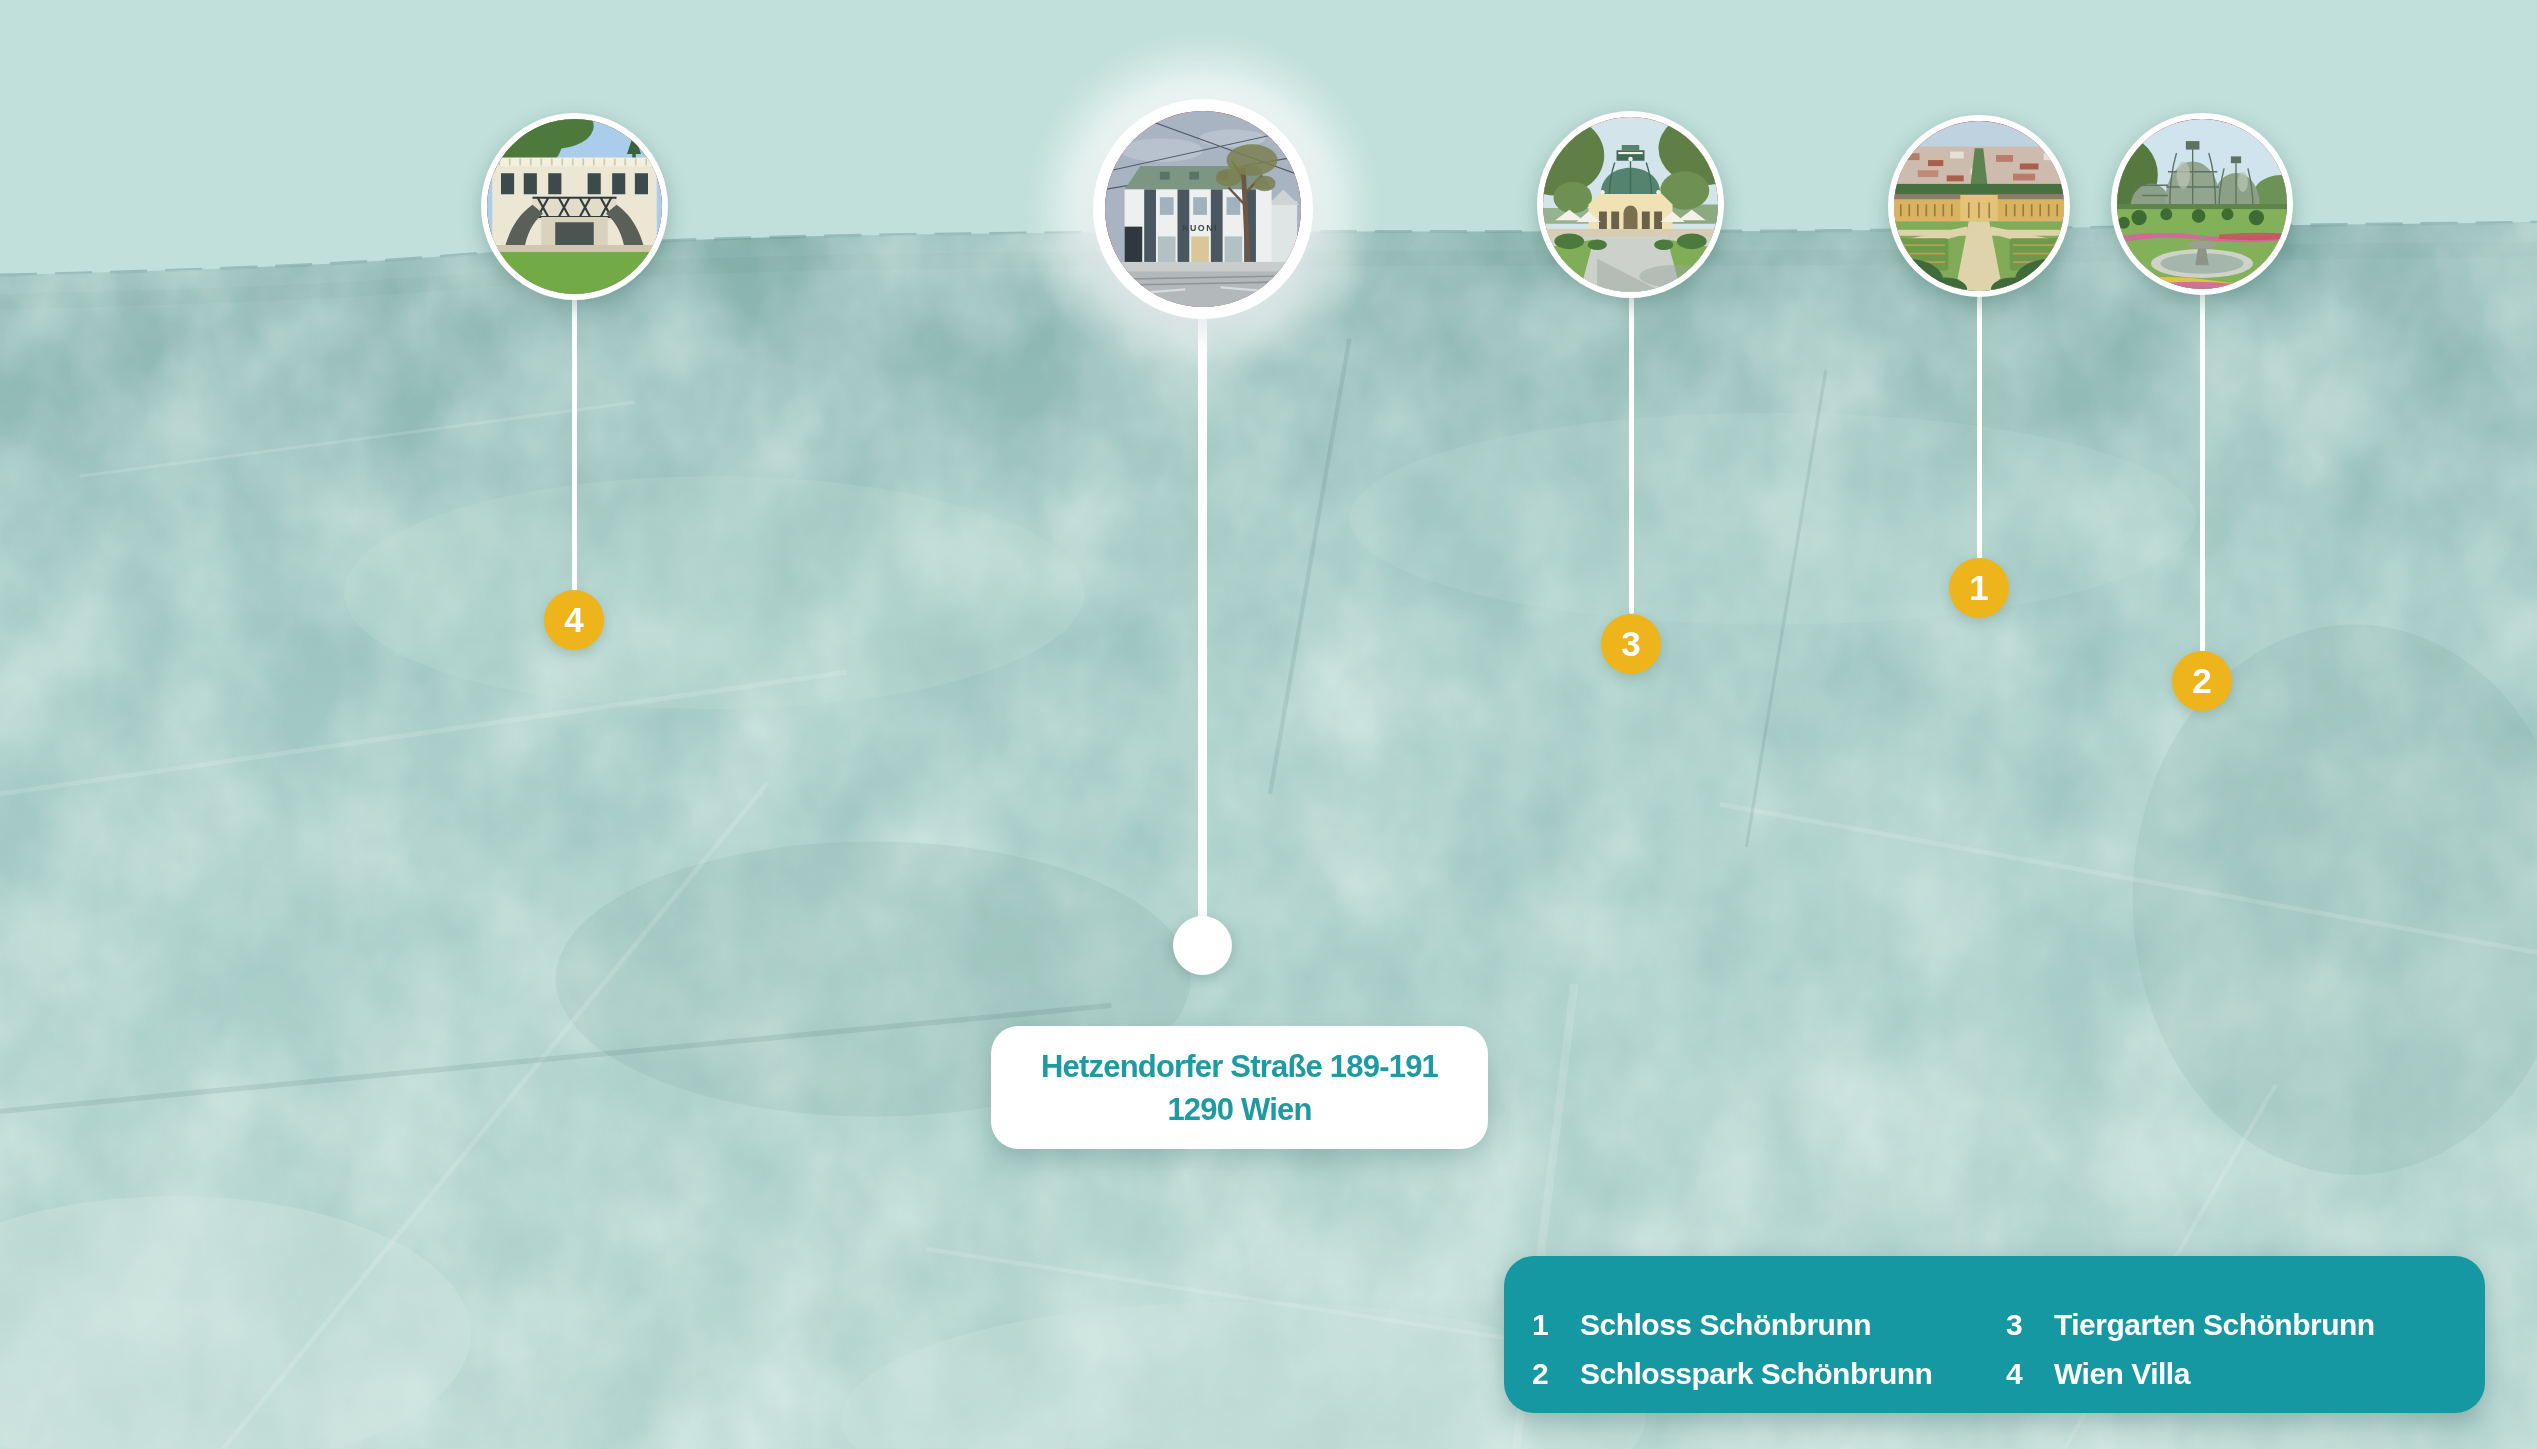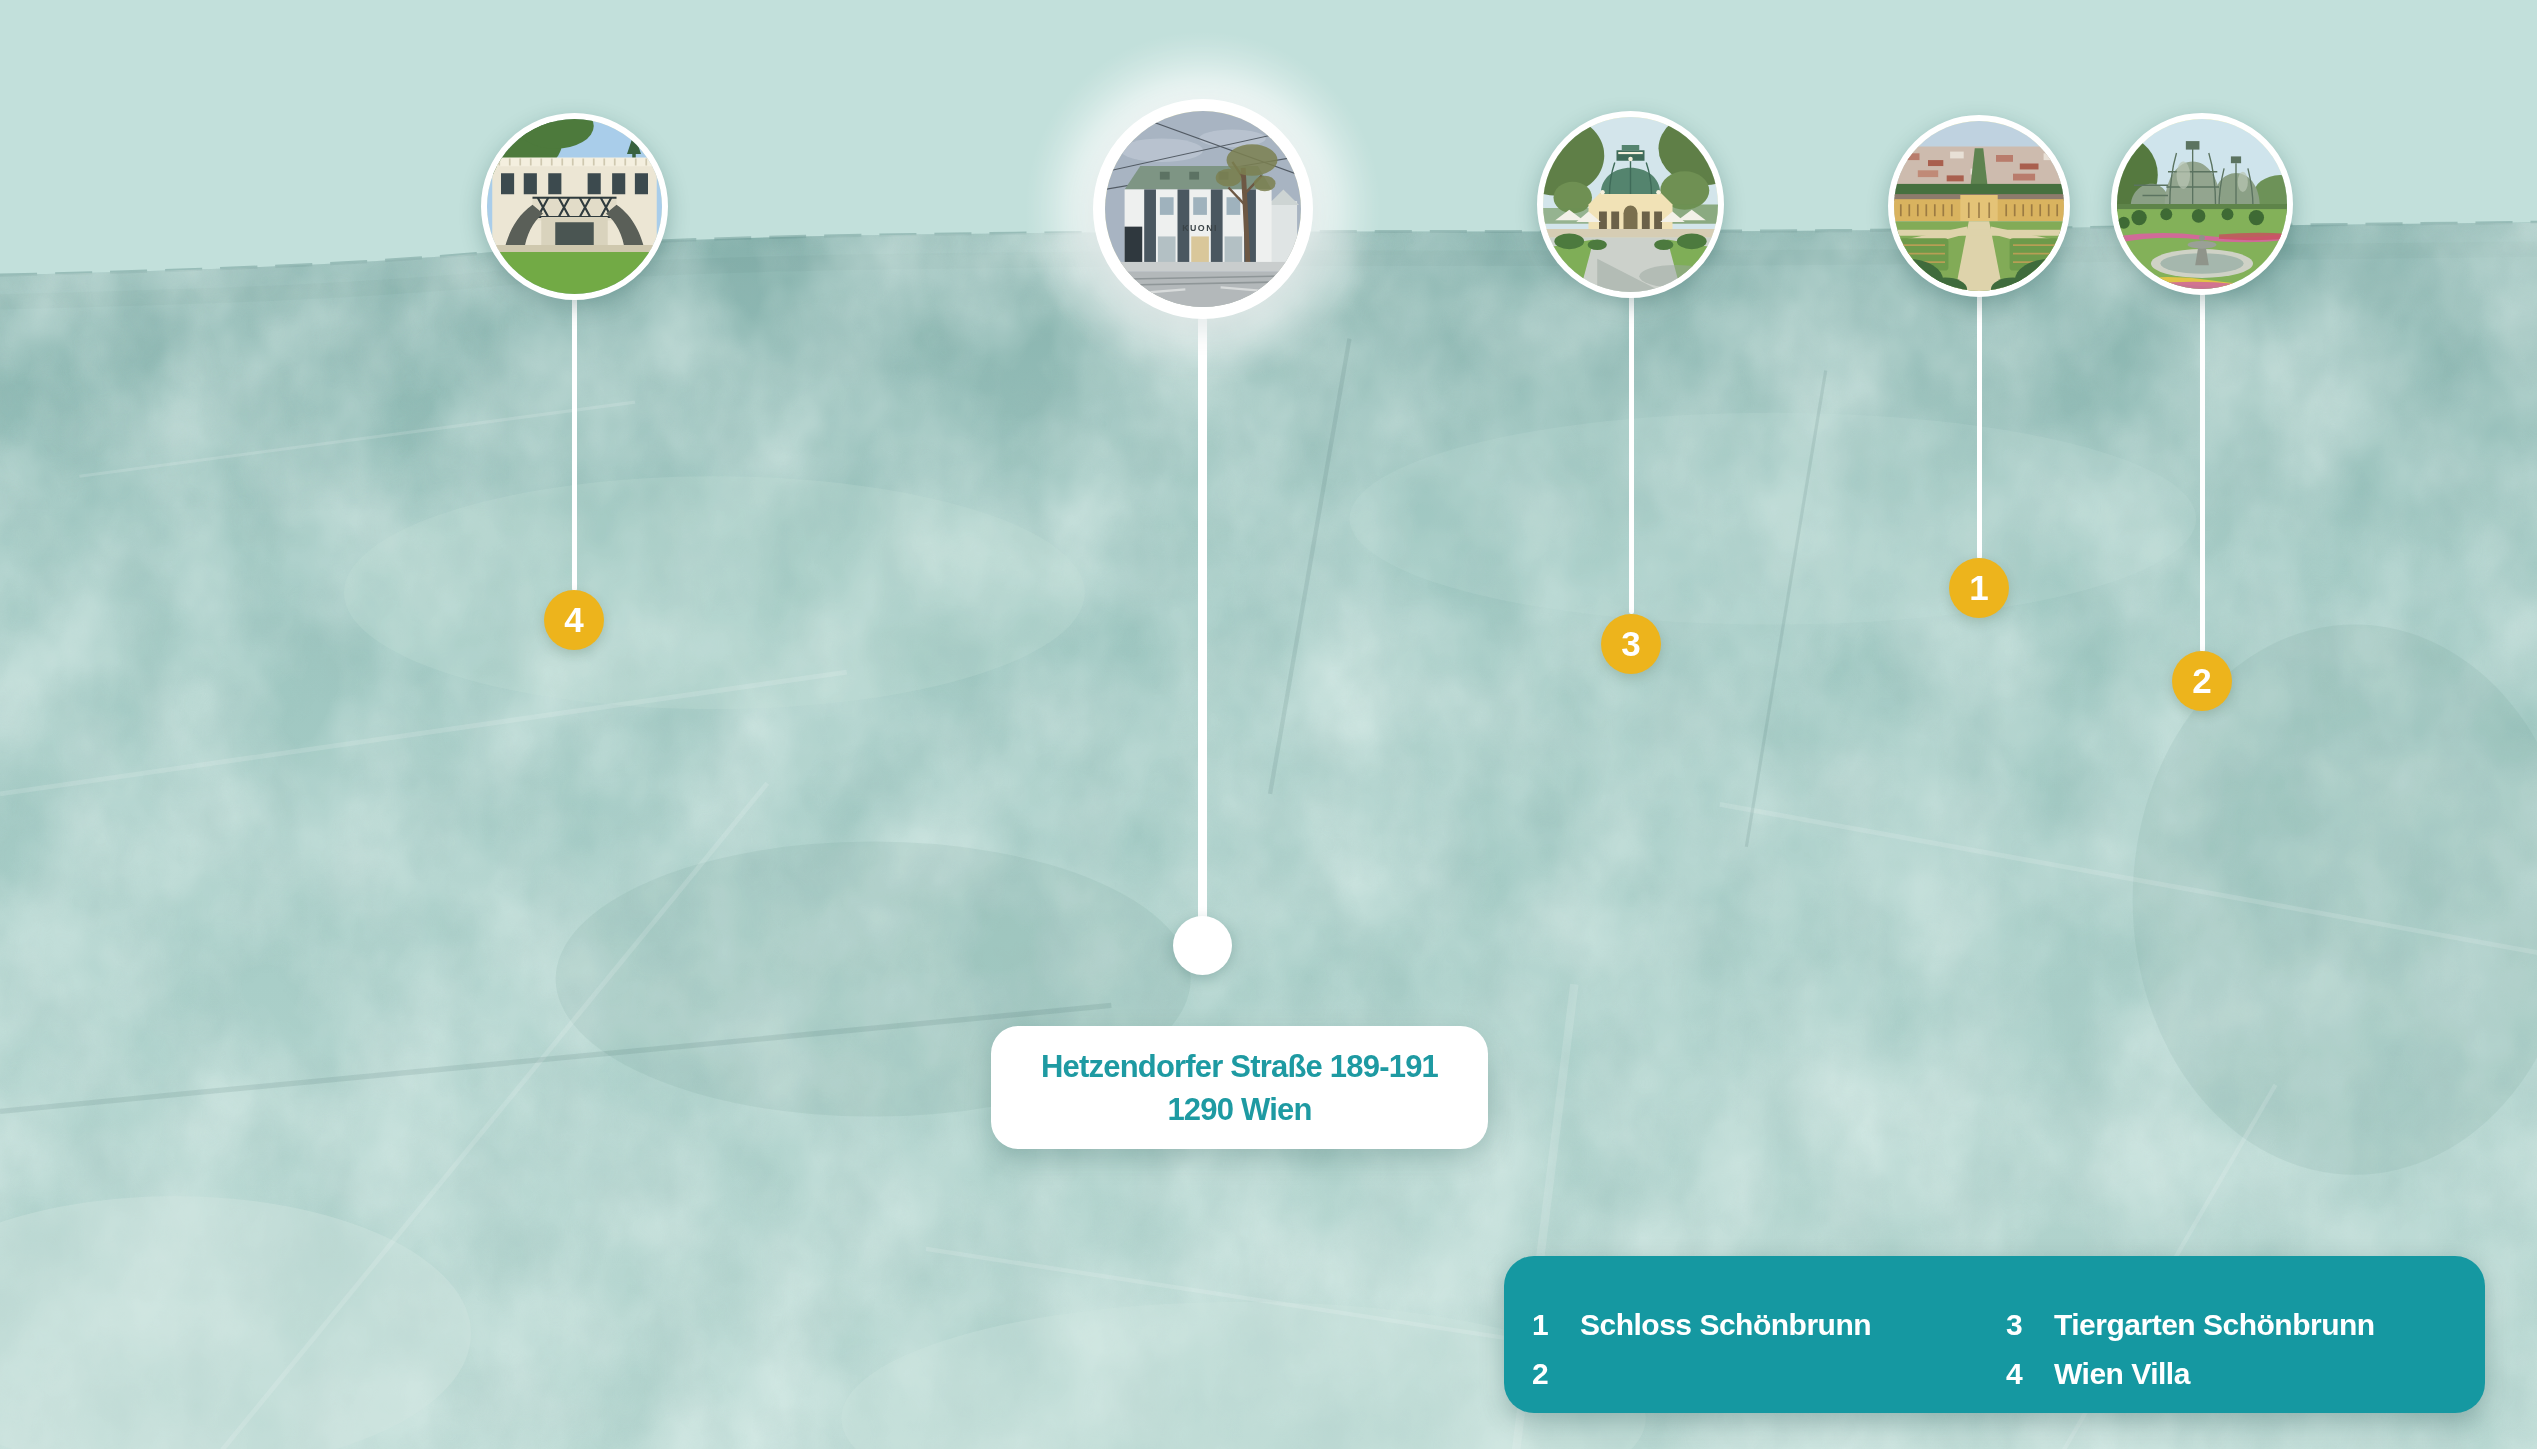--- a/index.html
+++ b/index.html
@@ -9,21 +9,21 @@
   #stage *{box-sizing:border-box;}
 
   
   .bg{position:absolute;left:0;top:0;width:2538px;height:1450px;display:block;}
 
   
   .pline{position:absolute;background:#ffffff;border-radius:4.2px;}
 
   
   .photo{position:absolute;border-radius:50%;border:6.3px solid #ffffff;overflow:hidden;
-         background:#fef9c3;box-shadow:0 7.4px 21px rgba(15,70,66,.28);}
+         background:#b91c1c;box-shadow:0 7.4px 21px rgba(15,70,66,.28);}
   .photo svg{display:block;width:100%;height:100%;}
   .photo.main{border-width:12.7px;box-shadow:0 0 48px 16px rgba(255,255,255,.75),0 8.5px 26.5px rgba(15,70,66,.25);}
   .glow{position:absolute;border-radius:50%;pointer-events:none;
         background:radial-gradient(circle, rgba(255,255,255,.95) 0%, rgba(255,255,255,.5) 42%, rgba(255,255,255,0) 70%);}
 
   
   .badge{position:absolute;width:60px;height:60px;border-radius:50%;background:#EDB41C;
          display:flex;align-items:center;justify-content:center;
          color:#ffffff;font-weight:bold;font-size:35px;box-shadow:0 4.2px 11.6px rgba(40,70,40,.18);}
 
@@ -372,20 +372,21 @@
   </div>
 
   <div class="legend">
     <div class="lcol c1">
       <div class="lrow">
         <span class="lnum">1</span>
         <span class="llab">Schloss Schönbrunn</span>
       </div>
       <div class="lrow">
         <span class="lnum">2</span>
+        <span class="llab">Schlosspark Schönbrunn</span>
       </div>
     </div>
     <div class="lcol">
       <div class="lrow">
         <span class="lnum">3</span>
         <span class="llab">Tiergarten Schönbrunn</span>
       </div>
       <div class="lrow">
         <span class="lnum">4</span>
         <span class="llab">Wien Villa</span>

